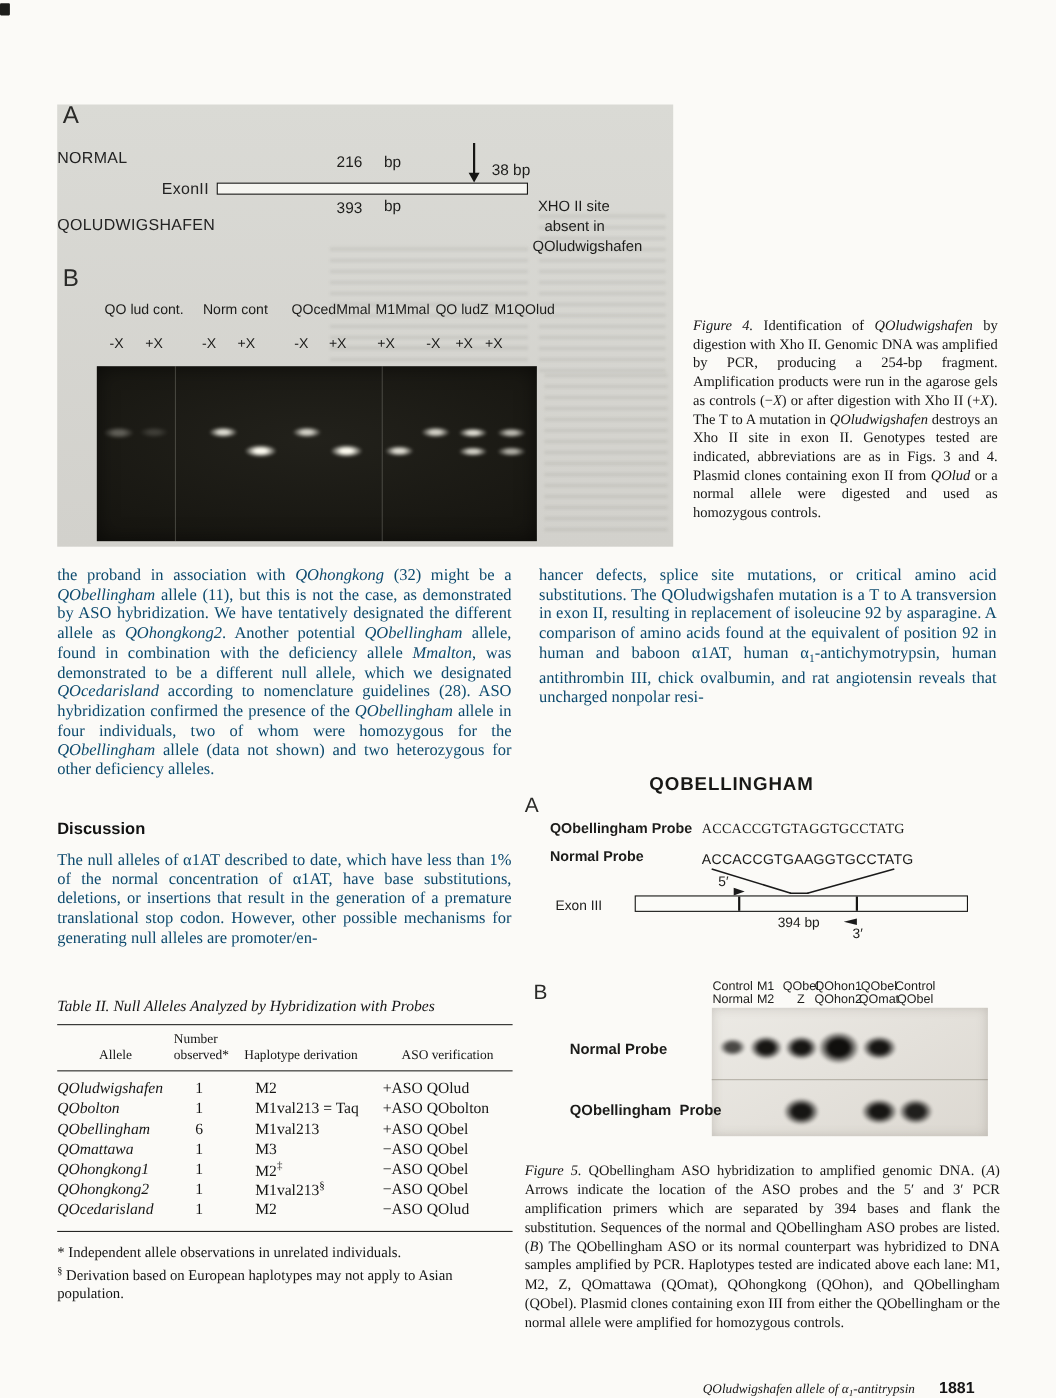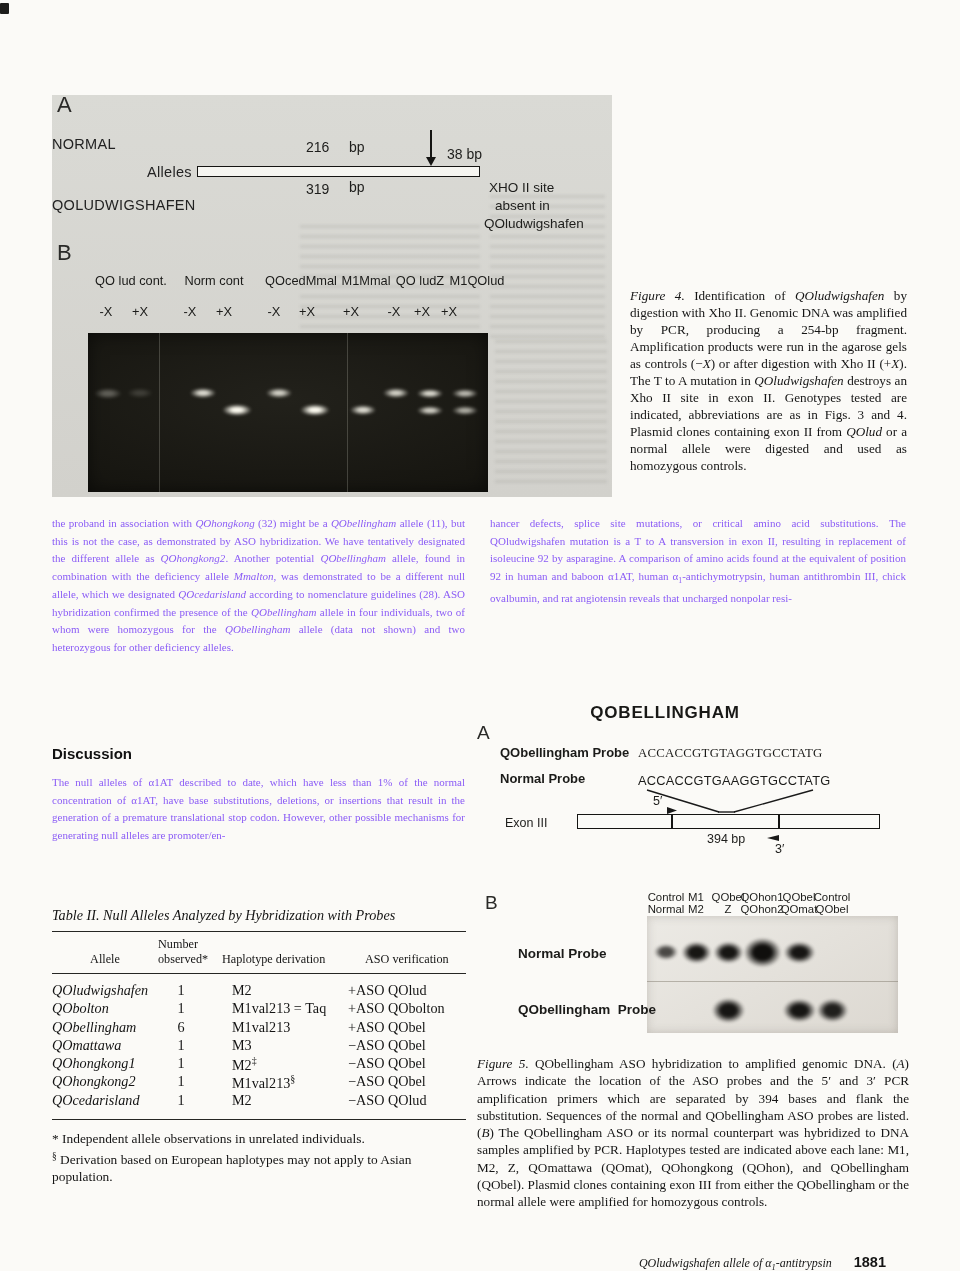--- a/index.html
+++ b/index.html
@@ -17,21 +17,21 @@
   .bar{left:197px;top:166px;width:281px;height:9px;border:1.6px solid #15151­3;border:1.6px solid #151513;background:rgba(250,250,246,.85);}
   .dn-arrow-line{left:430px;top:130px;width:2px;height:28px;background:#151513;}
   .dn-arrow-head{left:426px;top:157px;width:0;height:0;border-left:5px solid transparent;border-right:5px solid transparent;border-top:9px solid #151513;}
   .site-note{font-size:13.5px;color:#1d1d1b;}
   .lane-group,.digest-lab{font-size:12.8px;color:#1b1b19;white-space:pre;transform:translateX(-50%);position:absolute;font-family:"Liberation Sans",sans-serif;}
   .gel{left:88px;top:333px;width:400px;height:159px;background:radial-gradient(130% 110% at 50% 42%,#22211b 0%,#161510 62%,#0f0e0b 100%);box-shadow:inset 0 0 18px rgba(0,0,0,.55);}
   .band{position:absolute;border-radius:50%;filter:blur(1.6px);background:radial-gradient(closest-side,#fffdf2 28%,rgba(255,253,242,0) 82%);}
   .seam{position:absolute;top:0;width:1px;height:100%;background:rgba(225,223,210,.22);}
   
   .caption{font-size:13.2px;line-height:17px;text-align:justify;color:#151515;}
-  .bodytext{font-size:11px;line-height:17.7px;text-align:justify;color:#8b5cf6;}
+  .bodytext{font-size:15px;line-height:17.7px;text-align:justify;color:#0c4a6e;}
   .heading{font-size:15px;font-weight:bold;color:#111;}
   i{}
   sub,sup{font-size:70%;}
   
   .tbl{left:52px;top:906px;width:414px;}
   .tbl-title{font-size:14.2px;font-style:italic;line-height:19px;}
   .rule{height:0;border-top:1.5px solid #26262­4;border-top:1.5px solid #262624;}
   .tbl-head{display:grid;grid-template-columns:106px 46px 144px 118px;align-items:end;
             font-size:12.2px;padding:5px 0 6px 0;}
   .th-allele{text-align:center;}
@@ -69,30 +69,30 @@
   <div class="speck"></div>
 
   <div class="abs panel">
     <div class="ghost" style="left:248px;top:130px;width:180px;height:105px;"></div>
     <div class="ghost" style="left:438px;top:100px;width:115px;height:150px;"></div>
     <div class="ghost" style="left:443px;top:245px;width:112px;height:150px;"></div>
   </div>
 
   <div class="abs sans fig-letter" style="left:57px;top:92px;">A</div>
   <div class="abs sans fig-lab" style="left:52px;top:136px;">NORMAL</div>
-  <div class="abs sans fig-lab" style="left:147px;top:164px;">Alleles</div>
+  <div class="abs sans fig-lab" style="left:147px;top:164px;">ExonII</div>
 
   <div class="abs bar"></div>
 
   <div class="abs sans diagram-num" style="left:306px;top:139px;">216</div>
   <div class="abs sans diagram-num" style="left:349px;top:139px;">bp</div>
   <div class="abs dn-arrow-line"></div>
   <div class="abs dn-arrow-head"></div>
   <div class="abs sans diagram-num" style="left:447px;top:146px;">38 bp</div>
-  <div class="abs sans diagram-num" style="left:306px;top:181px;">319</div>
+  <div class="abs sans diagram-num" style="left:306px;top:181px;">393</div>
   <div class="abs sans diagram-num" style="left:349px;top:179px;">bp</div>
 
   <div class="abs sans site-note" style="left:489px;top:180px;">XHO II site</div>
   <div class="abs sans site-note" style="left:495px;top:198px;">absent in</div>
   <div class="abs sans site-note" style="left:484px;top:216px;">QOludwigshafen</div>
 
   <div class="abs sans fig-lab" style="left:52px;top:197px;">QOLUDWIGSHAFEN</div>
 
   <div class="abs sans fig-letter" style="left:57px;top:240px;">B</div>
 

